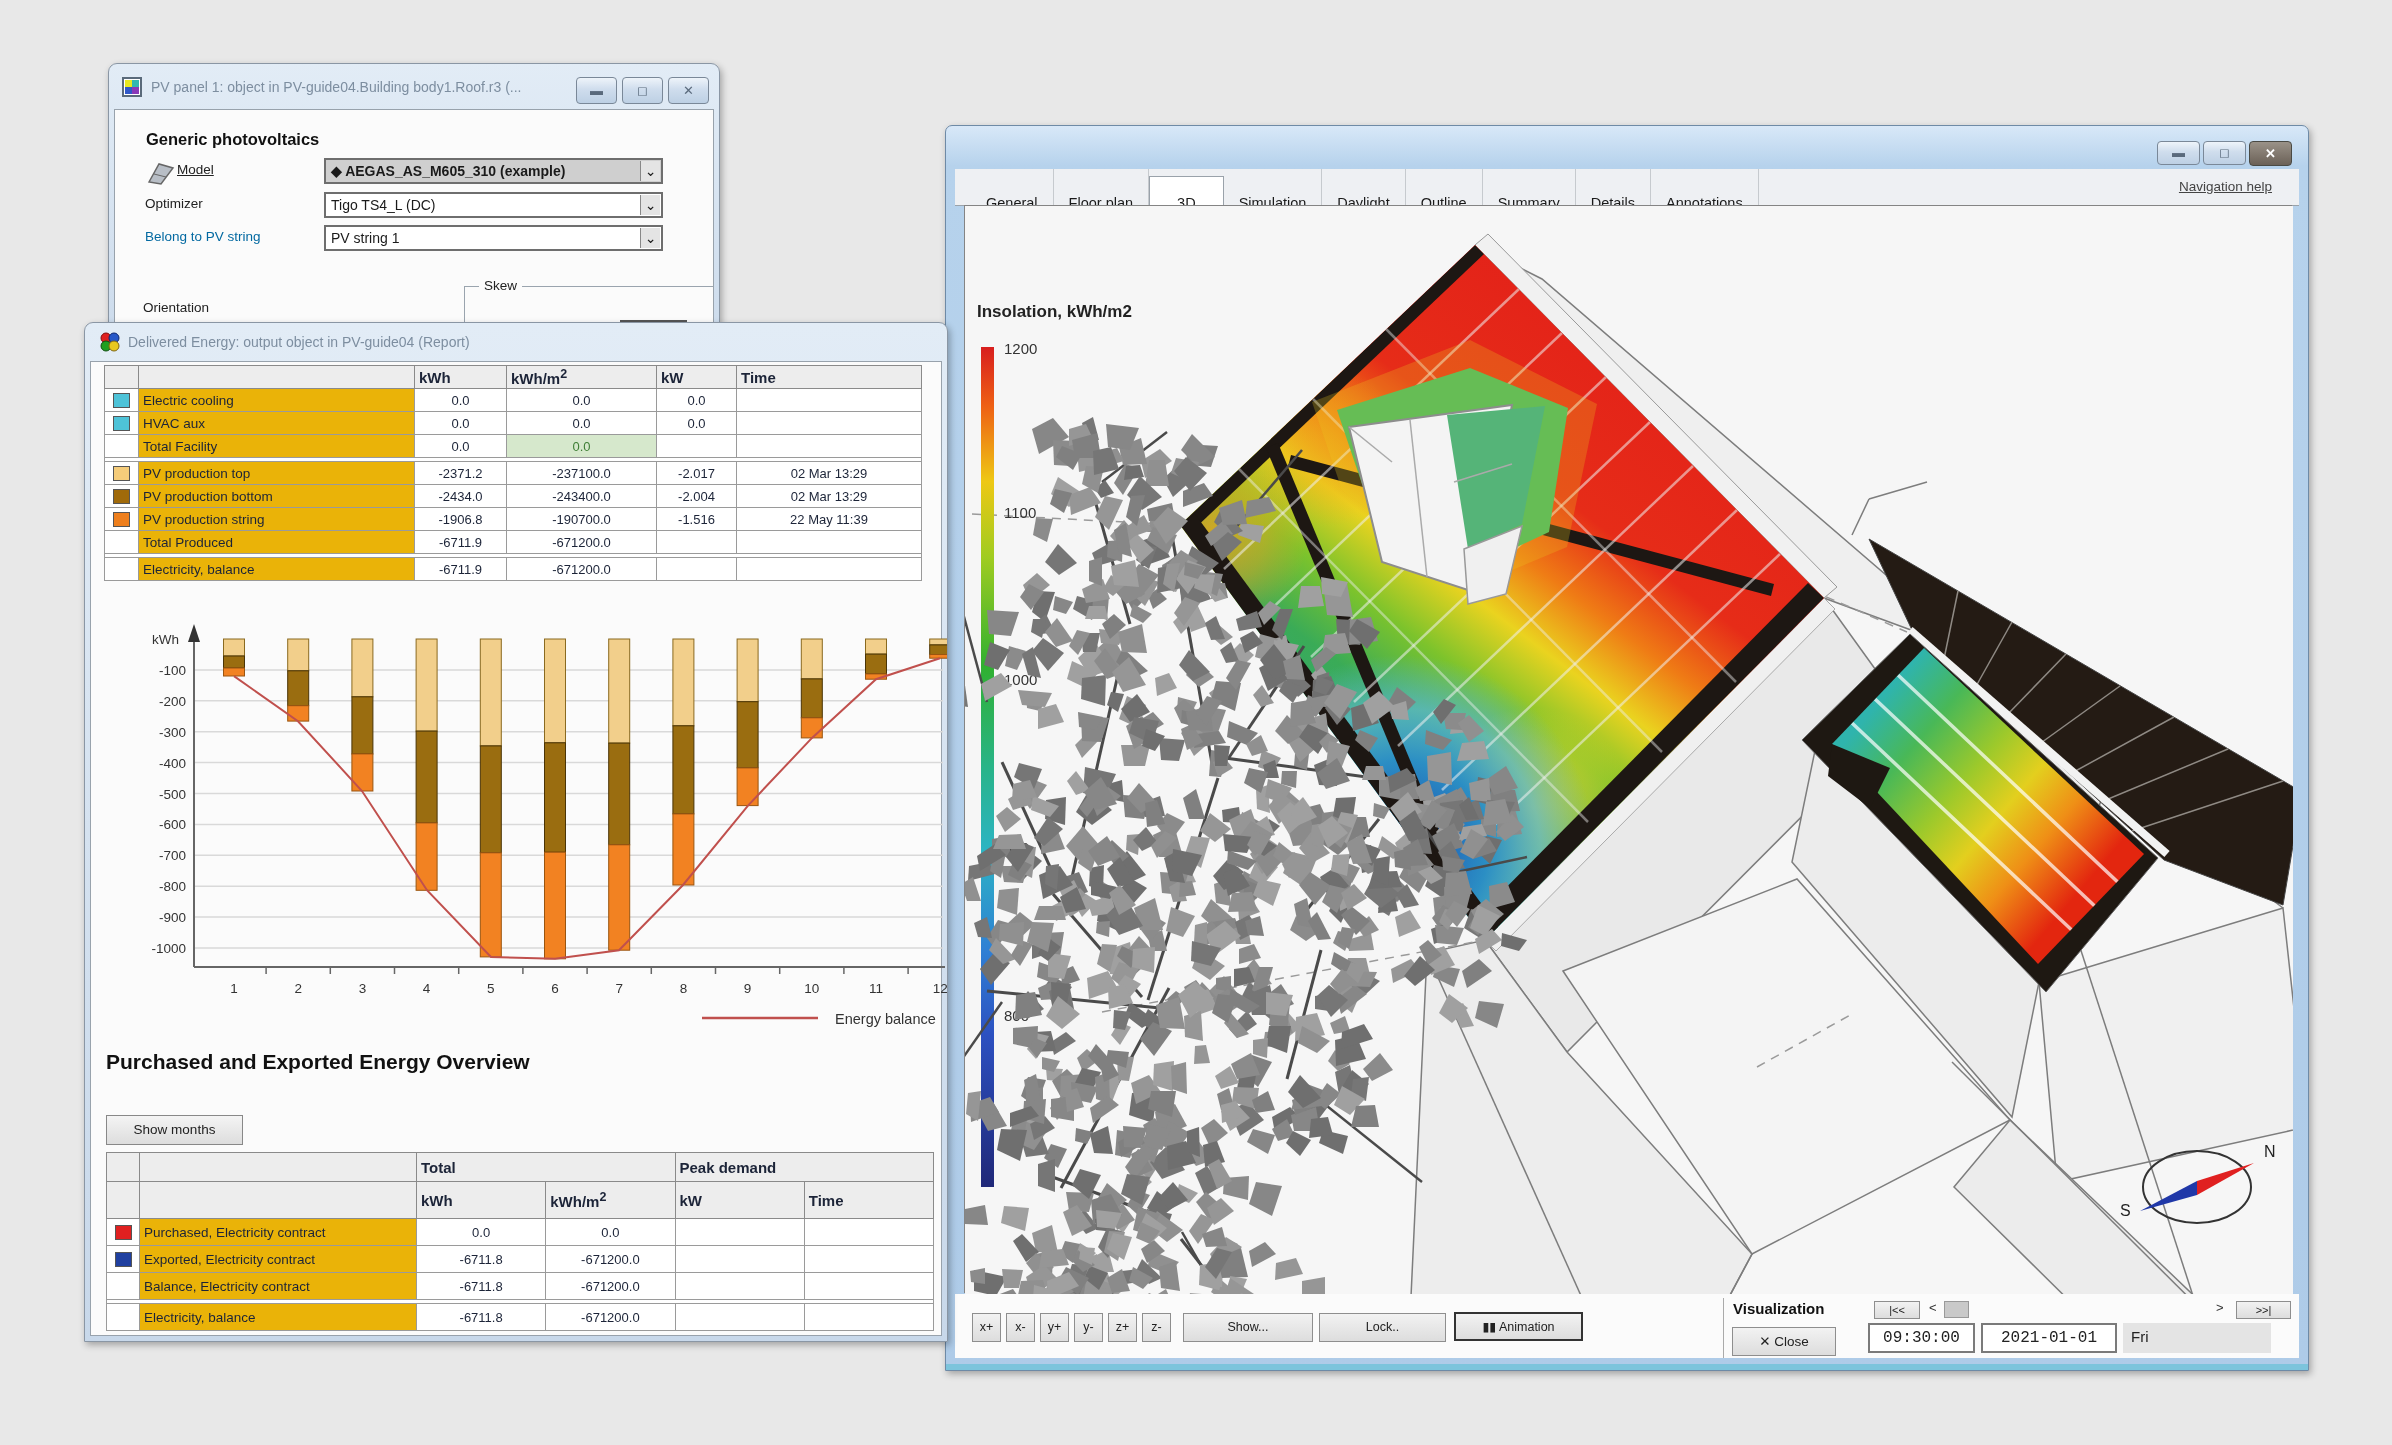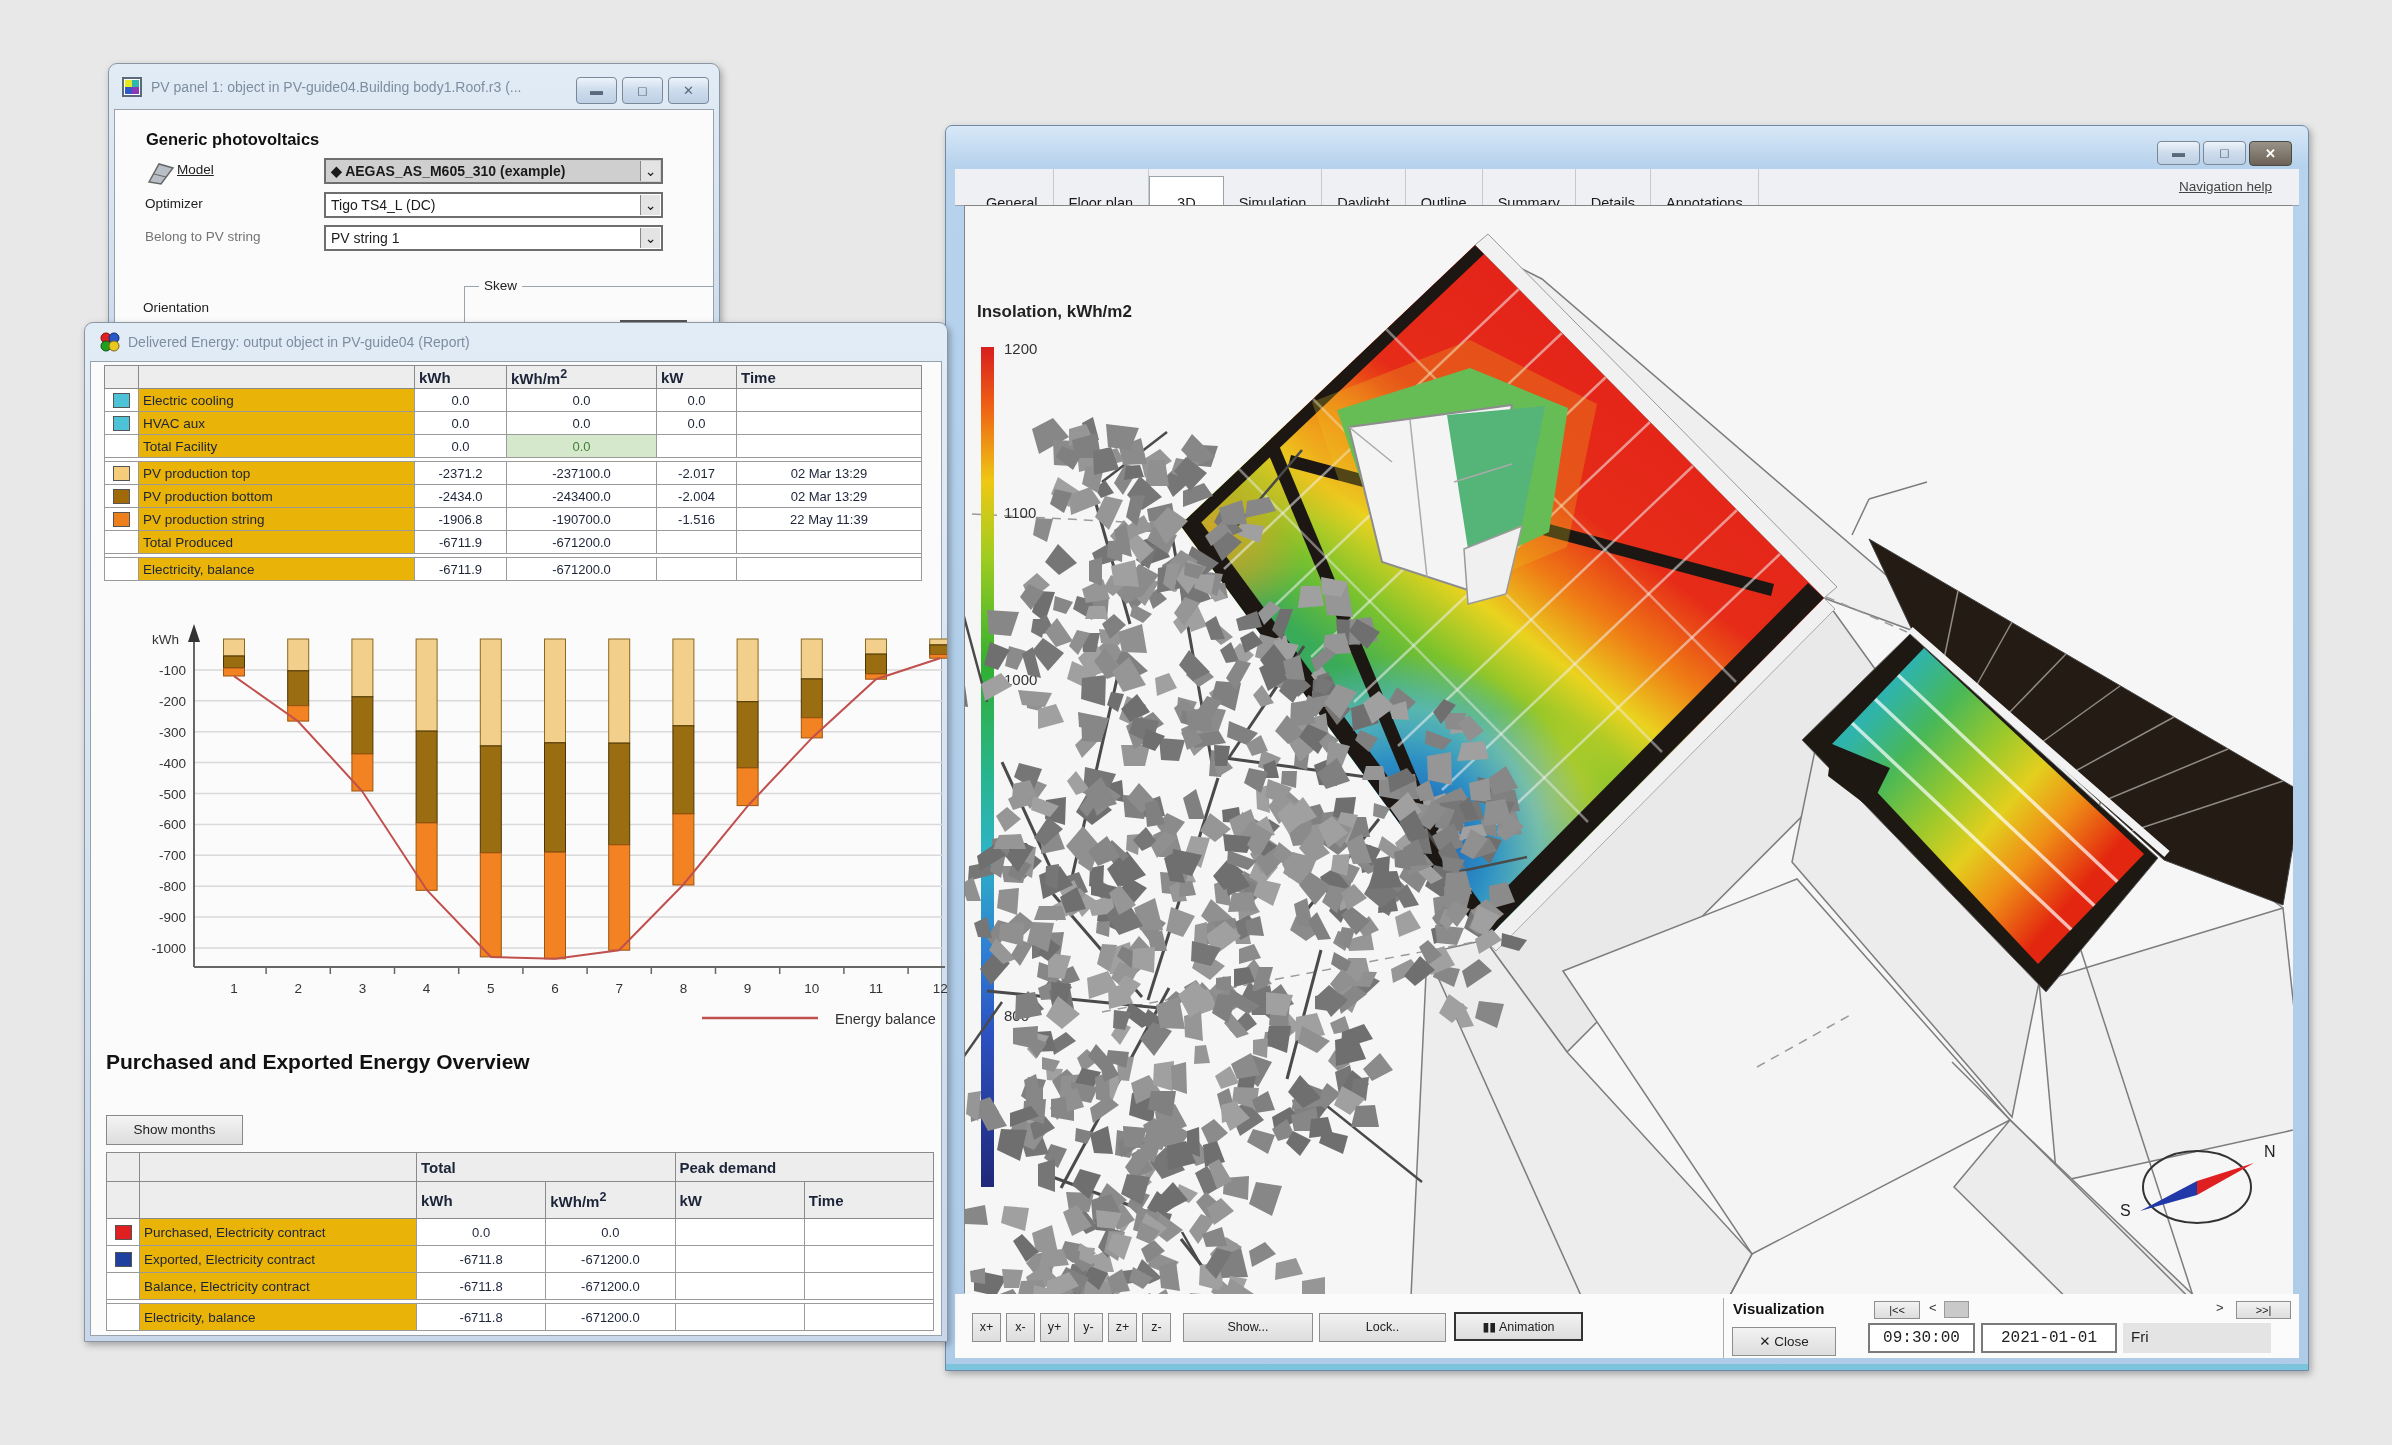--- a/index.html
+++ b/index.html
@@ -57,21 +57,21 @@
  <div class="ctn">
   <div style="position:absolute;left:31px;top:20px;font-size:16.5px;font-weight:bold;color:#111">Generic photovoltaics</div>
   <svg style="position:absolute;left:32px;top:50px" width="28" height="26" viewBox="0 0 28 26">
         <polygon points="2,22 12,4 26,8 14,24" fill="#b8bec6" stroke="#666" stroke-width="1.5"></polygon>
         <line x1="7" y1="14" x2="19" y2="17" stroke="#666" stroke-width="1"></line>
       </svg>
   <div style="position:absolute;left:62px;top:52px;font-size:13.5px;color:#222;text-decoration:underline">Model</div>
   <div style="position:absolute;left:209px;top:48px;width:339px;height:26px;border:2px solid #6e6e6e;background:#cfcfcf;font-size:14px;font-weight:bold;color:#1a1a1a;line-height:22px;padding-left:5px">◆ AEGAS_AS_M605_310 (example)<span style="position:absolute;right:1px;top:1px;bottom:1px;width:20px;background:#e4e4e4;border-left:1px solid #888;text-align:center;line-height:20px;font-weight:normal">⌄</span></div>
   <div style="position:absolute;left:30px;top:86px;font-size:13.5px;color:#222">Optimizer</div>
   <div style="position:absolute;left:209px;top:82px;width:339px;height:26px;border:2px solid #6e6e6e;background:#fff;font-size:14px;color:#1a1a1a;line-height:22px;padding-left:5px">Tigo TS4_L (DC)<span style="position:absolute;right:1px;top:1px;bottom:1px;width:20px;background:#e4e4e4;border-left:1px solid #888;text-align:center;line-height:20px">⌄</span></div>
-  <div style="position:absolute;left:30px;top:119px;font-size:13.5px;color:#737373">Belong to PV string</div>
+  <div style="position:absolute;left:30px;top:119px;font-size:13.5px;color:#0369a1">Belong to PV string</div>
   <div style="position:absolute;left:209px;top:115px;width:339px;height:26px;border:2px solid #6e6e6e;background:#fff;font-size:14px;color:#1a1a1a;line-height:22px;padding-left:5px">PV string 1<span style="position:absolute;right:1px;top:1px;bottom:1px;width:20px;background:#e4e4e4;border-left:1px solid #888;text-align:center;line-height:20px">⌄</span></div>
   <div style="position:absolute;left:28px;top:190px;font-size:13.5px;color:#222">Orientation</div>
   <div style="position:absolute;left:349px;top:176px;width:250px;height:90px;border:1.5px solid #9aa4ae;border-bottom:none;border-right:none">
     <span style="position:absolute;left:14px;top:-9px;background:#fbfbfb;padding:0 5px;font-size:13.5px;color:#222">Skew</span>
     <svg style="position:absolute;left:118px;top:22px" width="110" height="60" viewBox="0 0 110 60">
           <path d="M2,40 L38,40 L38,12 L104,12" stroke="#555" stroke-width="2" fill="none"></path>
           <path d="M38,40 L52,40 L52,12" stroke="#555" stroke-width="2" fill="none"></path>
         </svg>
   </div>
  </div>

